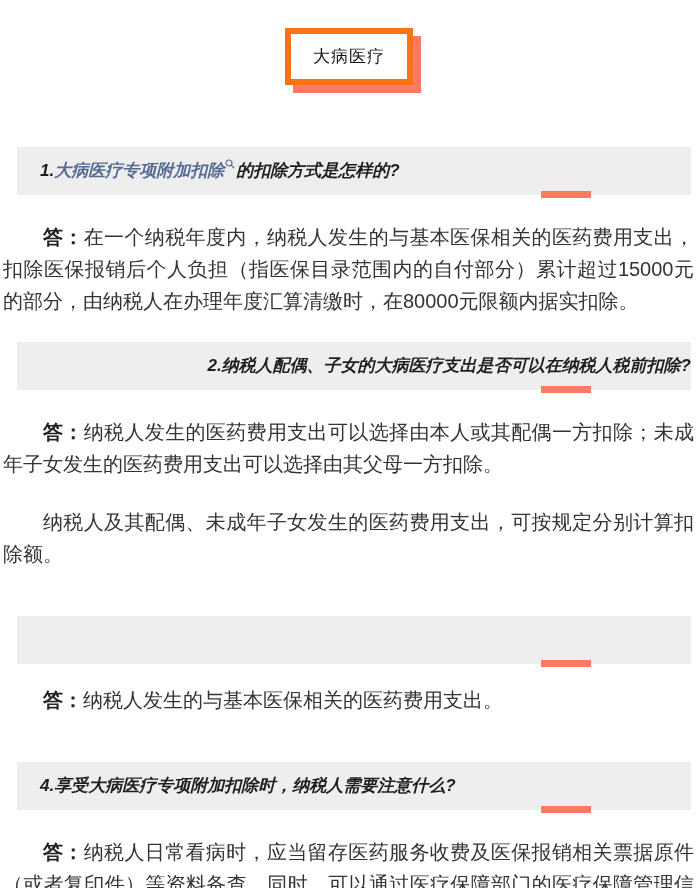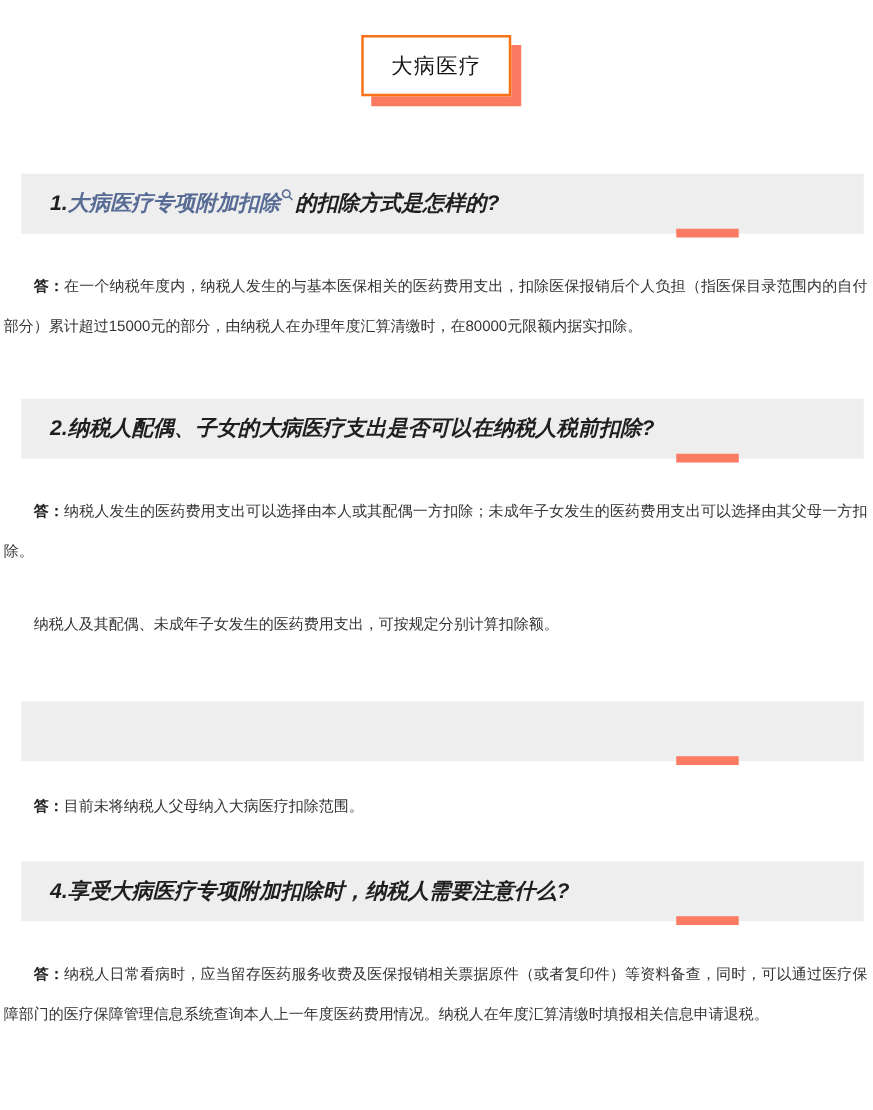--- a/index.html
+++ b/index.html
@@ -13,21 +13,21 @@
   html,body{background:#ffffff;}
   body{
     width:698px;height:888px;overflow:hidden;
     font-family:"Liberation Sans","DejaVu Sans",sans-serif;
     color:var(--body-text);
   }
   
   .title-wrap{margin-top:28px;display:flex;justify-content:center;}
   .title-box{
     background:#ffffff;
-    border:2px solid #f97316;
+    border:6px solid #f97316;
     box-shadow:8px 8px 0 var(--accent);
     padding:11px 22px;
     font-size:17px;
     letter-spacing:1px;
     color:#141414;
   }
   
   .q-bar{
     position:relative;
     margin-left:17px;margin-right:7px;
@@ -41,27 +41,27 @@
   .q-bar .accent-underline{
     position:absolute;right:100px;bottom:-3px;
     width:50px;height:7px;background:var(--accent);
   }
   .q-link{color:var(--link);cursor:pointer;text-decoration:none;}
   .mag-icon{
     display:inline-block;position:relative;top:-7px;
     width:10px;height:10px;margin:0 1px;cursor:pointer;
   }
   .mt-title-q1{margin-top:62px;}
-  .mt-q2{margin-top:42px;}
+  .mt-q2{margin-top:25px;text-align:right;}
   .mt-q3{margin-top:46px;}
-  .mt-q4{margin-top:28px;}
+  .mt-q4{margin-top:46px;}
   
   .answer{
     margin:26px 4px 0 3px;
-    font-size:12px;line-height:32px;
+    font-size:20px;line-height:32px;
     text-align:justify;text-indent:2em;
     color:var(--body-text);
   }
   .answer.follow{}
   .answer.tight{margin-top:20px;}
   .answer-label{font-weight:bold;color:#222222;}
 </style>
 </head>
 <body>
 
@@ -83,19 +83,19 @@
 <div class="q-bar mt-q2">
   <span>2.纳税人配偶、子女的大病医疗支出是否可以在纳税人税前扣除?</span>
   <span class="accent-underline"></span>
 </div>
 <p class="answer"><span class="answer-label">答：</span><span>纳税人发生的医药费用支出可以选择由本人或其配偶一方扣除；未成年子女发生的医药费用支出可以选择由其父母一方扣除。</span></p>
 <p class="answer follow"><span>纳税人及其配偶、未成年子女发生的医药费用支出，可按规定分别计算扣除额。</span></p>
 
 <div class="q-bar mt-q3">
   <span class="accent-underline"></span>
 </div>
-<p class="answer tight"><span class="answer-label">答：</span><span>目前未将纳税人父母纳入大病医疗扣除范围。</span></p>
+<p class="answer tight"><span class="answer-label">答：</span><span>纳税人发生的与基本医保相关的医药费用支出。</span></p>
 
 <div class="q-bar mt-q4">
   <span>4.享受大病医疗专项附加扣除时，纳税人需要注意什么?</span>
   <span class="accent-underline"></span>
 </div>
 <p class="answer"><span class="answer-label">答：</span><span>纳税人日常看病时，应当留存医药服务收费及医保报销相关票据原件（或者复印件）等资料备查，同时，可以通过医疗保障部门的医疗保障管理信息系统查询本人上一年度医药费用情况。纳税人在年度汇算清缴时填报相关信息申请退税。</span></p>
 
 </body></html>

